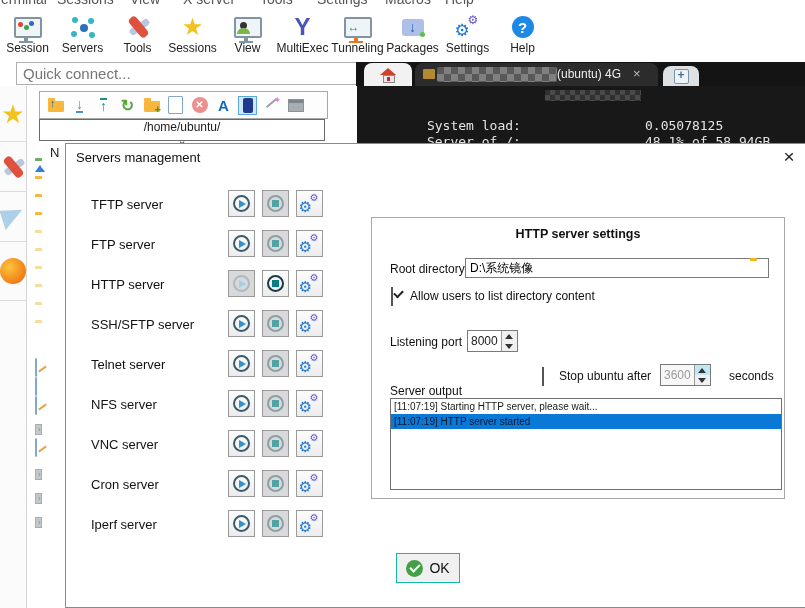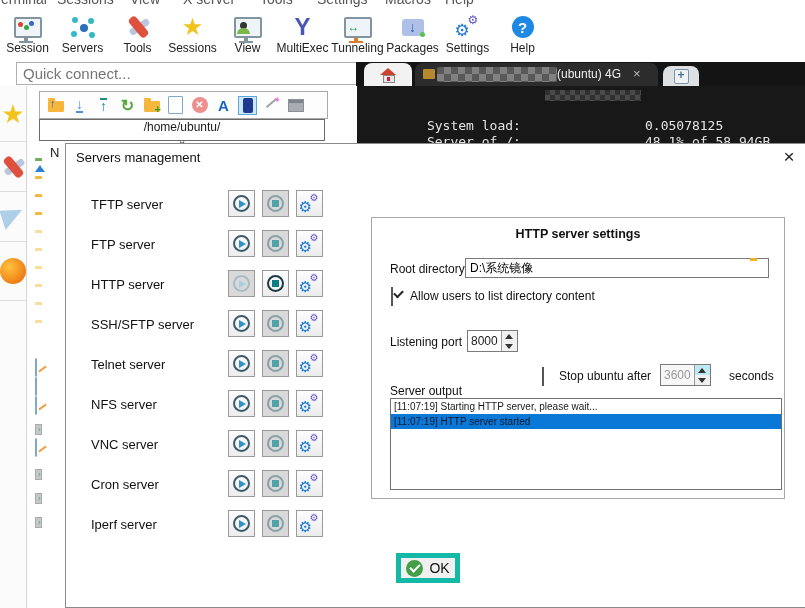--- a/index.html
+++ b/index.html
@@ -146,21 +146,21 @@
   .spin .val{font-size:12px;padding:3px 3px 0 3px;background:#fff;}
   .spin .arrs{width:15px;border-left:1px solid #9a9a9a;display:flex;flex-direction:column;background:#f0f0f0;}
   .spin .au,.spin .ad{flex:1;display:flex;align-items:center;justify-content:center;}
   .spin .au span{width:0;height:0;border-left:4px solid transparent;border-right:4px solid transparent;border-bottom:5px solid #333;}
   .spin .ad span{width:0;height:0;border-left:4px solid transparent;border-right:4px solid transparent;border-top:5px solid #333;}
   .spin.disabled .val{color:#9a9a9a;background:#f7f7f7;}
   .spin.disabled .au{background:#bfe9f2;}
   #outbox{left:18px;top:180px;width:392px;height:92px;border:1px solid #707070;box-sizing:border-box;background:#fff;overflow:hidden;}
   .oline{position:relative;width:100%;height:15px;font-size:10px;line-height:15px;padding-left:3px;box-sizing:border-box;white-space:nowrap;}
   .oline.selected{background:#0a78d7;color:#0f172a;}
-  #okbtn{left:330px;top:409px;width:64px;height:30px;border:5px solid #14b8a6;background:#f0f0f0;
+  #okbtn{left:330px;top:409px;width:64px;height:30px;border:1px solid #14b8a6;background:#f0f0f0;
          display:flex;align-items:center;justify-content:center;gap:6px;box-sizing:border-box;}
   .okcirc{width:17px;height:17px;border-radius:50%;background:#43a047;position:relative;}
   .okcirc::after{content:"";position:absolute;left:4px;top:4px;width:8px;height:4px;
         border-left:2px solid #fff;border-bottom:2px solid #fff;transform:rotate(-45deg);}
   #oklabel{font-size:14px;color:#111;}
   .chev{color:#444;font-size:11px;}
 </style>
 </head>
 <body>
 

